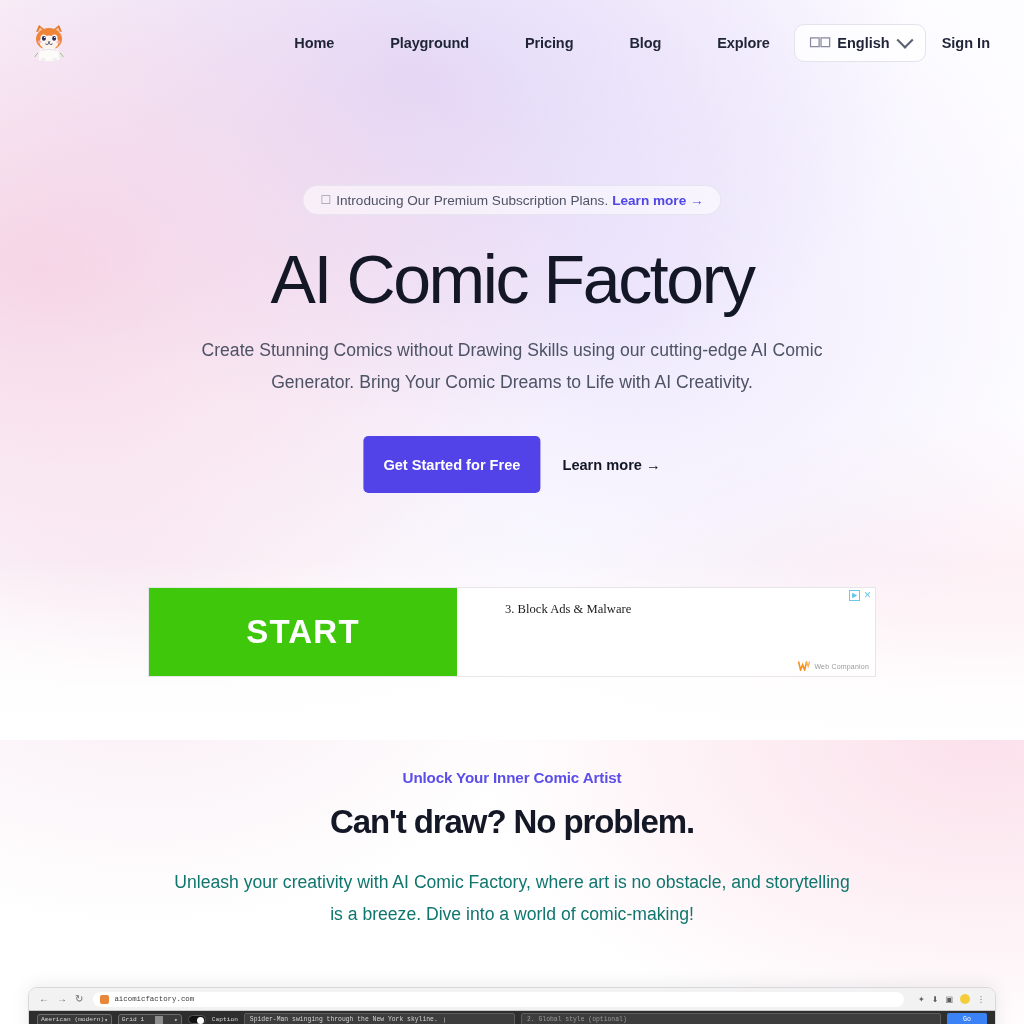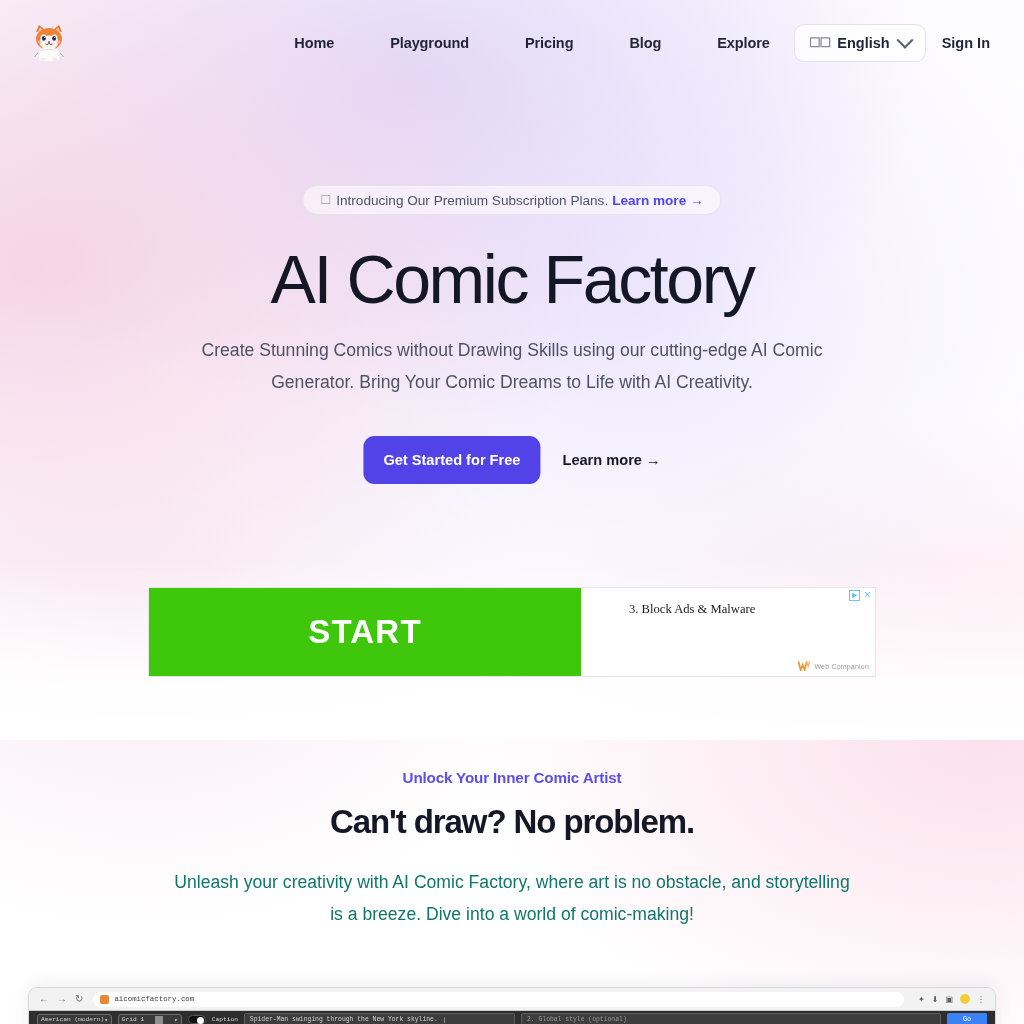--- a/index.html
+++ b/index.html
@@ -104,39 +104,39 @@
     width: 660px;
     font-size: 17.6px; line-height: 32px; color: #4d5365; font-weight: 400;
   }
   .cta-row {
     position: absolute; top: 436px; left: 50%; transform: translateX(-50%);
     display: flex; align-items: center; gap: 22px;
   }
   .btn-primary {
     background: #5243e9; color: #ffffff;
     font-size: 14.6px; font-weight: 700;
-    height: 48px; padding: 15px 20px;
-    border: none; border-radius: 11px; cursor: pointer;
+    height: 57px; padding: 15px 20px;
+    border: none; border-radius: 5px; cursor: pointer;
     display: flex; align-items: center;
   }
   .btn-link {
     font-size: 14.6px; font-weight: 700; color: #141826;
     text-decoration: none; cursor: pointer; white-space: nowrap;
   }
 
   
   .ad {
     position: absolute; top: 587px; left: 148px;
     width: 728px; height: 90px;
     background: #ffffff;
     border: 1px solid #e6e6ea;
     display: flex; overflow: hidden;
   }
   .ad-left {
-    width: 432px; background: #3ec70b; position: relative;
+    width: 308px; background: #3ec70b; position: relative;
     display: flex; align-items: center; justify-content: center;
   }
   .ad-left .start-word {
     color: #ffffff; font-weight: 800; font-size: 33px; letter-spacing: 1.2px;
     font-family: "Liberation Sans", sans-serif;
   }
   .ad-right { flex: 1; position: relative; padding: 11px 12px 0 48px; }
   .ad-right ol { list-style: none; }
   .ad-right li {
     font-size: 12.6px; color: #1b1b1b; line-height: 20px;

